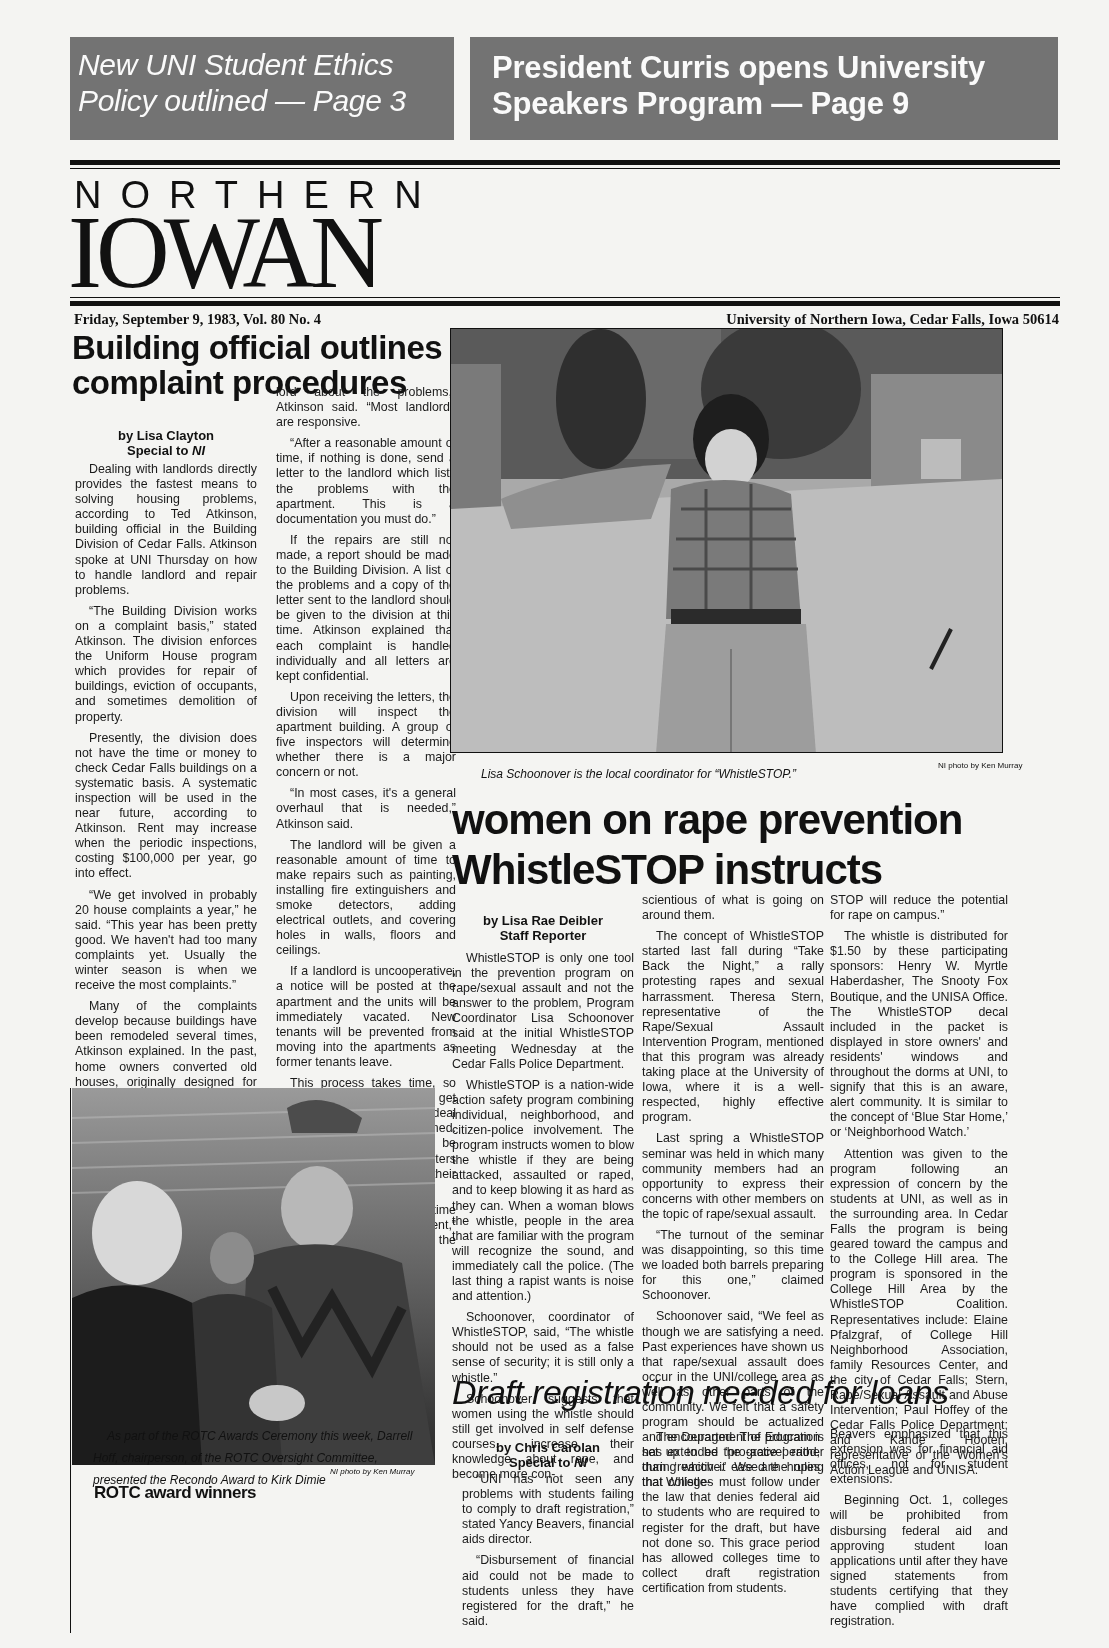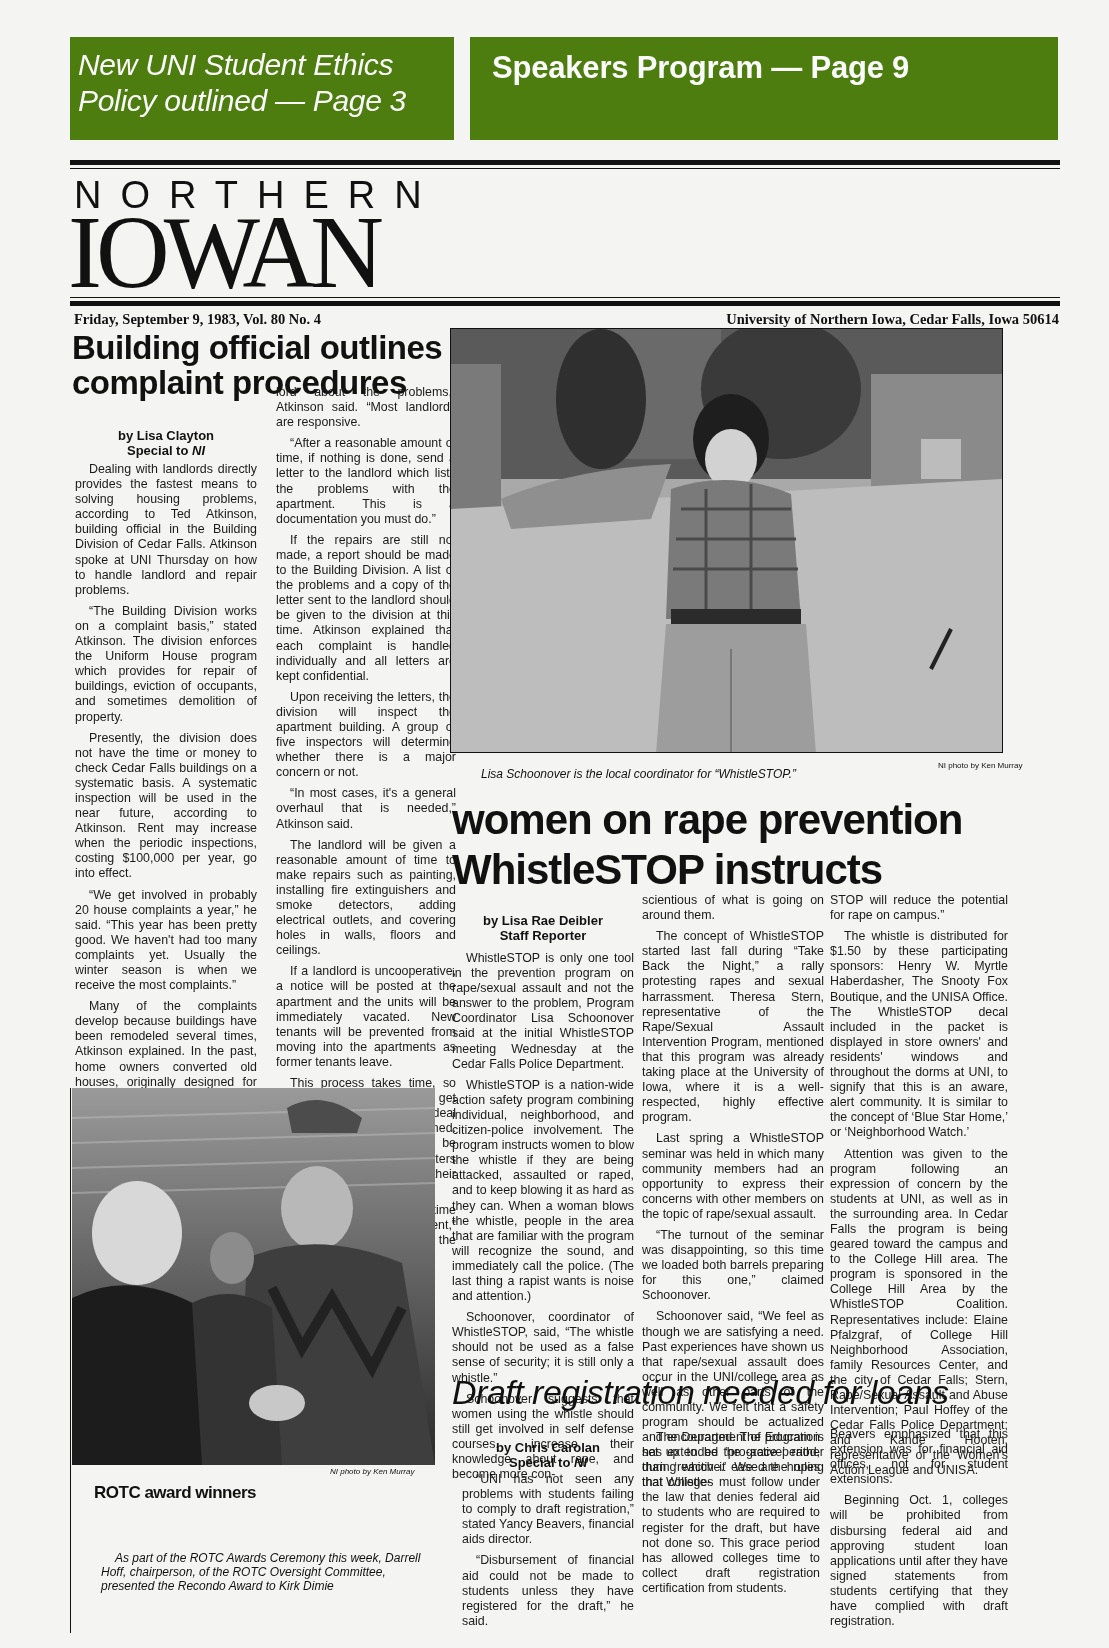--- a/index.html
+++ b/index.html
@@ -1,19 +1,19 @@
 <!DOCTYPE html>
 <html><head>
 <meta charset="utf-8">
 <style>
   * { margin: 0; padding: 0; box-sizing: border-box; }
   html, body { width: 1109px; height: 1648px; overflow: hidden; }
   body { background: #f4f4f2; font-family: "Liberation Sans", sans-serif; color: #111; position: relative; }
   .abs { position: absolute; }
-  .teaser { background: #4d7c0f; color: #fafafa; }
+  .teaser { background: #737373; color: #fafafa; }
   .teaser-left { left: 70px; top: 37px; width: 384px; height: 103px; padding: 10px 6px 0 8px;
     font-style: italic; font-size: 30px; line-height: 36px; font-family: "Liberation Sans", sans-serif; letter-spacing: -0.3px; }
   .teaser-right { left: 470px; top: 37px; width: 588px; height: 103px; padding: 13px 10px 0 22px;
     font-weight: bold; font-size: 31px; line-height: 36px; letter-spacing: -0.2px; }
   .rule-thick { background: #111; height: 5px; }
   .rule-thin { background: #111; height: 1px; }
   .mast-northern { left: 74px; top: 175px; font-family: Liberation Sans, sans-serif; font-size: 38px; letter-spacing: 19px; line-height: 40px; }
   .mast-iowan { left: 68px; top: 206px; font-family: "Liberation Serif", serif; font-size: 102px; line-height: 92px; letter-spacing: -6px; transform: scaleY(1.02); }
   .dateline { font-family: "Liberation Serif", serif; font-weight: bold; font-size: 14.5px; }
   .headline { font-weight: bold; letter-spacing: -0.5px; }
@@ -27,20 +27,21 @@
   .vline { background: #111; width: 1px; }
 </style>
 </head>
 <body>
 
 <div class="abs teaser teaser-left">
   <div>New UNI Student Ethics</div>
   <div>Policy outlined — Page 3</div>
 </div>
 <div class="abs teaser teaser-right">
+  <div>President Curris opens University</div>
   <div>Speakers Program — Page 9</div>
 </div>
 
 <div class="abs rule-thick" style="left:70px; top:160px; width:990px;"></div>
 <div class="abs rule-thin" style="left:70px; top:168px; width:990px;"></div>
 <div class="abs mast-northern">NORTHERN</div>
 <div class="abs mast-iowan">IOWAN</div>
 <div class="abs rule-thin" style="left:70px; top:297px; width:990px;"></div>
 <div class="abs rule-thick" style="left:70px; top:301px; width:990px;"></div>
 <div class="abs dateline" style="left:74px; top:311px;">Friday, September 9, 1983, Vol. 80 No. 4</div>
@@ -103,21 +104,21 @@
     <path d="M175 170 Q245 140 330 175 L363 377 L165 377 Z" fill="#3e3e3e"></path>
     <path d="M200 200 L230 260 L260 210 L300 280 L330 220" stroke="#222" stroke-width="10" fill="none"></path>
     <ellipse cx="160" cy="170" rx="22" ry="26" fill="#8c8c8c"></ellipse>
     <path d="M120 215 Q160 195 200 220 L210 377 L130 377 Z" fill="#333"></path>
     <path d="M215 20 Q250 0 290 30 L285 45 L220 45 Z" fill="#4c4c4c"></path>
     <ellipse cx="205" cy="315" rx="28" ry="18" fill="#c8c8c8"></ellipse>
   </svg>
 </div>
 <div class="abs credit" style="left:330px; top:1467px; font-style:italic;">NI photo by Ken Murray</div>
 <div class="abs headline" style="left:94px; top:1483px; font-size:17px;">ROTC award winners</div>
-<div class="abs caption" style="left:93px; top:1551px; width:340px; line-height:14px; text-indent:14px;margin-left:8px;">As part of the ROTC Awards Ceremony this week, Darrell Hoff, chairperson, of the ROTC Oversight Committee, presented the Recondo Award to Kirk Dimie</div>
+<div class="abs caption" style="left:93px; top:1425px; width:340px; line-height:22px; text-indent:14px;">As part of the ROTC Awards Ceremony this week, Darrell Hoff, chairperson, of the ROTC Oversight Committee, presented the Recondo Award to Kirk Dimie</div>
 
 <div class="abs photo" style="left:450px; top:328px; width:553px; height:425px; border:1px solid #111;">
   <svg width="553" height="425" viewBox="0 0 553 425">
     <rect width="553" height="425" fill="#a9a9a9"></rect>
     <rect x="0" y="0" width="553" height="150" fill="#5a5a5a"></rect>
     <rect x="0" y="35" width="50" height="150" fill="#7a7a7a"></rect>
     <rect x="150" y="0" width="120" height="130" fill="#6a6a6a"></rect>
     <ellipse cx="150" cy="70" rx="45" ry="70" fill="#2f2f2f"></ellipse>
     <ellipse cx="330" cy="60" rx="80" ry="70" fill="#3a3a3a"></ellipse>
     <rect x="420" y="45" width="133" height="120" fill="#8a8a8a"></rect>

